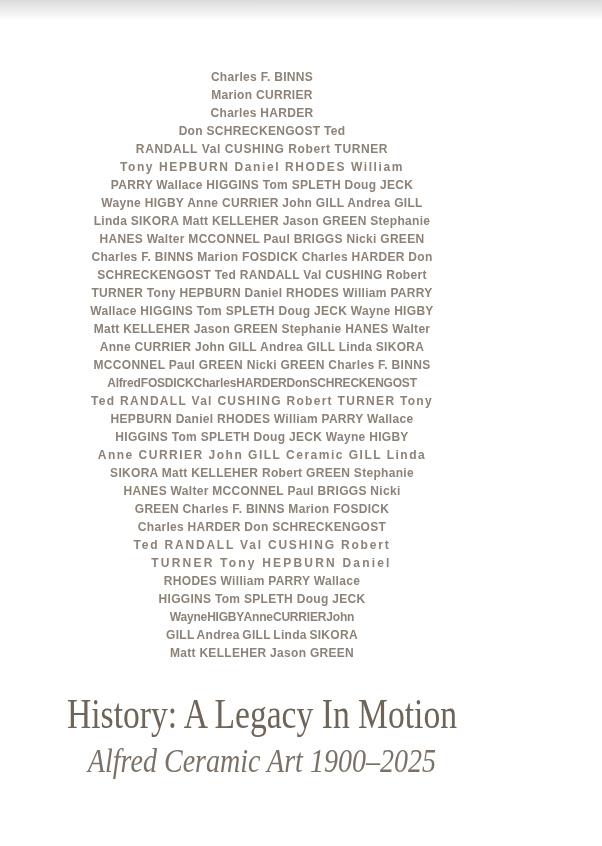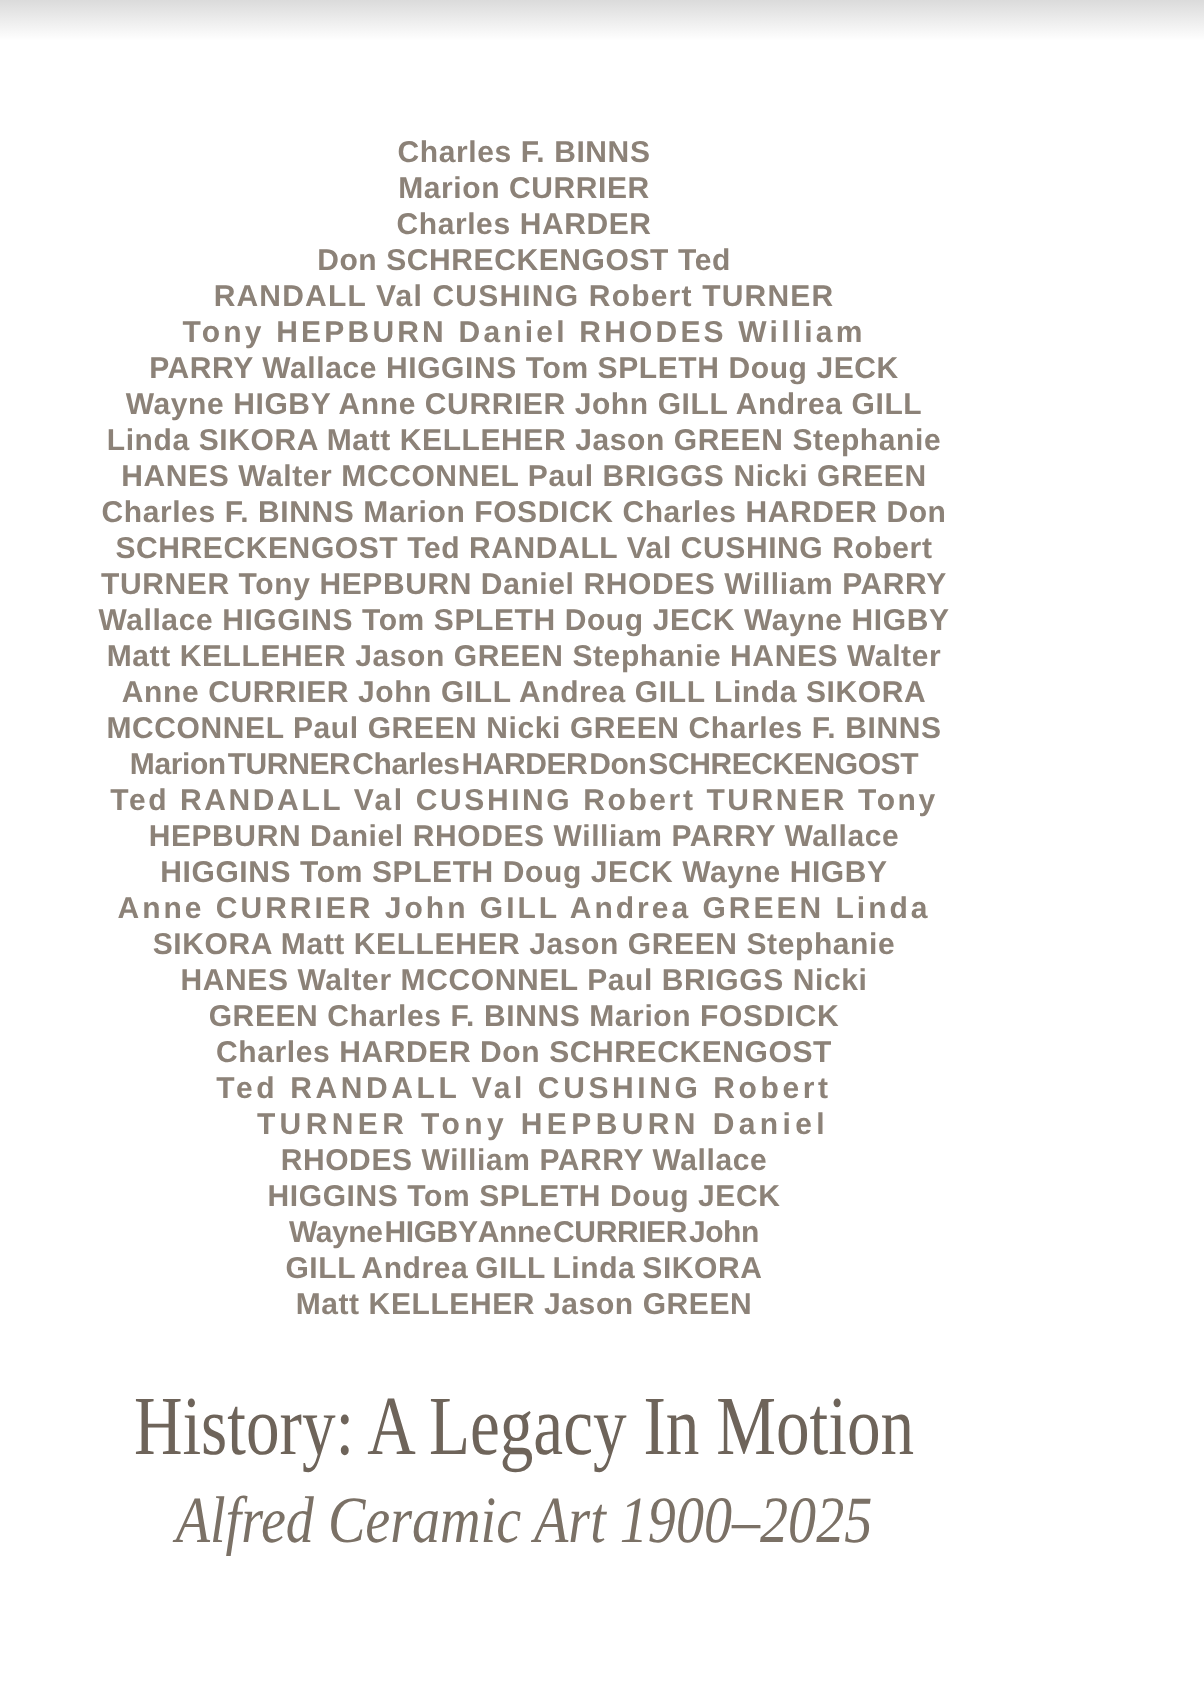--- a/index.html
+++ b/index.html
@@ -25,21 +25,21 @@
   }
   
   .content {
     width: 524px;
     margin: 0;
   }
   .names {
     margin-top: 68px;
   }
   .name-line {
-    font-size: 15px;
+    font-size: 12px;
     font-weight: 700;
     line-height: 18px;
     letter-spacing: 0.3px;
     text-align: center;
     color: var(--names-color, #8c8278);
     white-space: nowrap;
   }
   
   .names .name-line:nth-child(5)  { letter-spacing: 0.6px; }
   .names .name-line:nth-child(6)  { letter-spacing: 1.6px; }
@@ -91,26 +91,26 @@
       <div class="name-line">Wayne HIGBY Anne CURRIER John GILL Andrea GILL</div>
       <div class="name-line">Linda SIKORA Matt KELLEHER Jason GREEN Stephanie</div>
       <div class="name-line">HANES Walter MCCONNEL Paul BRIGGS Nicki GREEN</div>
       <div class="name-line">Charles F. BINNS Marion FOSDICK Charles HARDER Don</div>
       <div class="name-line">SCHRECKENGOST Ted RANDALL Val CUSHING Robert</div>
       <div class="name-line">TURNER Tony HEPBURN Daniel RHODES William PARRY</div>
       <div class="name-line">Wallace HIGGINS Tom SPLETH Doug JECK Wayne HIGBY</div>
       <div class="name-line">Matt KELLEHER Jason GREEN Stephanie HANES Walter</div>
       <div class="name-line">Anne CURRIER John GILL Andrea GILL Linda SIKORA</div>
       <div class="name-line">MCCONNEL Paul GREEN Nicki GREEN Charles F. BINNS</div>
-      <div class="name-line">Marion TURNER Charles HARDER Don SCHRECKENGOST</div>
+      <div class="name-line">Alfred FOSDICK Charles HARDER Don SCHRECKENGOST</div>
       <div class="name-line">Ted RANDALL Val CUSHING Robert TURNER Tony</div>
       <div class="name-line">HEPBURN Daniel RHODES William PARRY Wallace</div>
       <div class="name-line">HIGGINS Tom SPLETH Doug JECK Wayne HIGBY</div>
-      <div class="name-line">Anne CURRIER John GILL Andrea GREEN Linda</div>
-      <div class="name-line">SIKORA Matt KELLEHER Jason GREEN Stephanie</div>
+      <div class="name-line">Anne CURRIER John GILL Ceramic GILL Linda</div>
+      <div class="name-line">SIKORA Matt KELLEHER Robert GREEN Stephanie</div>
       <div class="name-line">HANES Walter MCCONNEL Paul BRIGGS Nicki</div>
       <div class="name-line">GREEN Charles F. BINNS Marion FOSDICK</div>
       <div class="name-line">Charles HARDER Don SCHRECKENGOST</div>
       <div class="name-line">Ted RANDALL Val CUSHING Robert</div>
       <div class="name-line">TURNER Tony HEPBURN Daniel</div>
       <div class="name-line">RHODES William PARRY Wallace</div>
       <div class="name-line">HIGGINS Tom SPLETH Doug JECK</div>
       <div class="name-line">Wayne HIGBY Anne CURRIER John</div>
       <div class="name-line">GILL Andrea GILL Linda SIKORA</div>
       <div class="name-line">Matt KELLEHER Jason GREEN</div>

